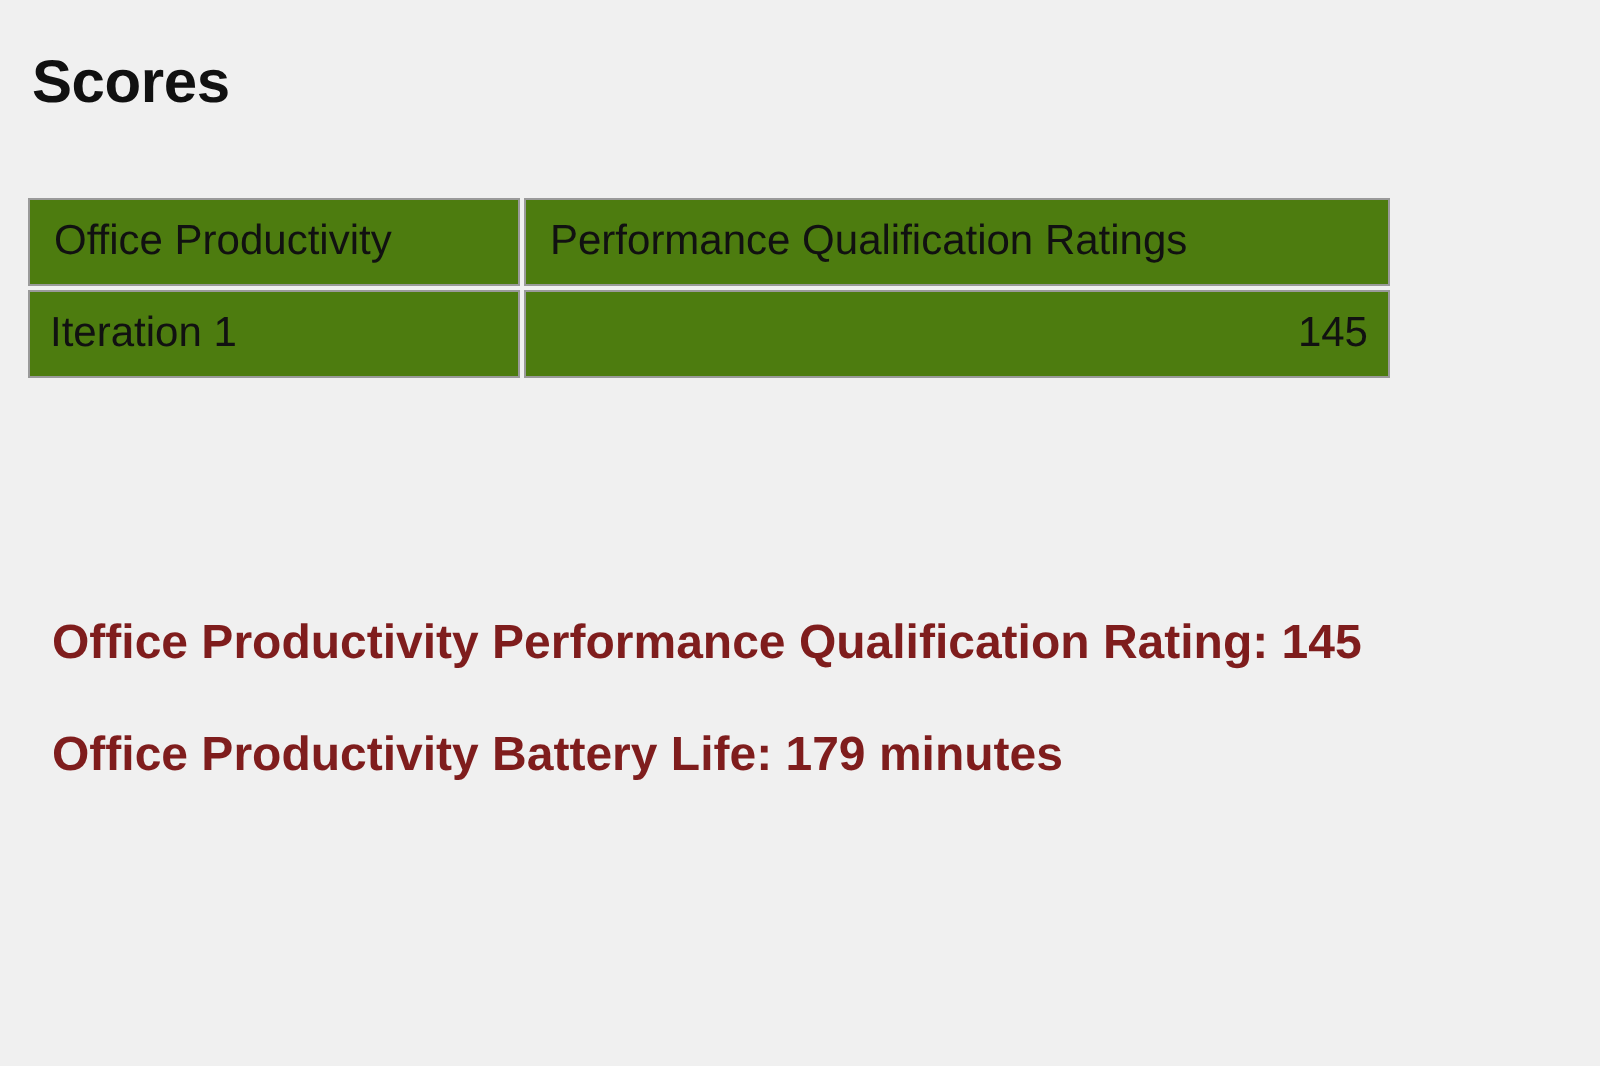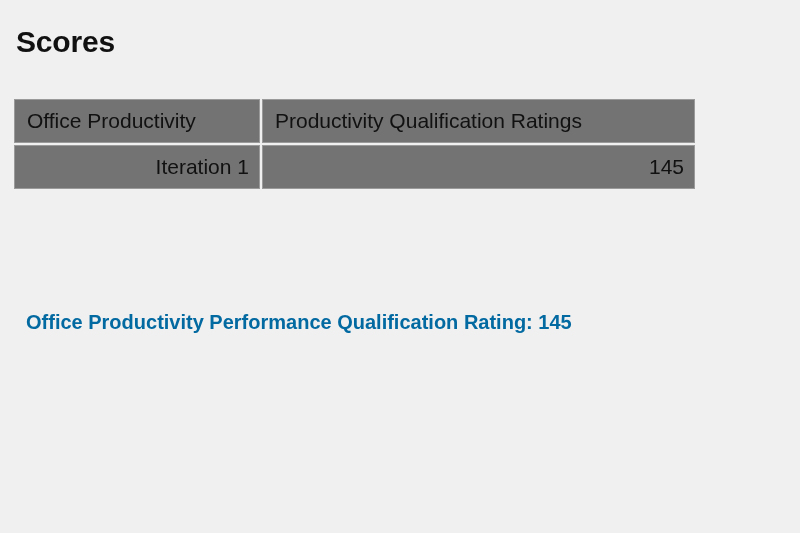--- a/index.html
+++ b/index.html
@@ -43,21 +43,21 @@
     left: 12px;
     top: 97px;
     border-collapse: separate;
     border-spacing: 2px;
     background: transparent;
   }
 
   .scores-table th,
   .scores-table td {
     border: 1px solid #9a9a9a;
-    background: #737373;
+    background: #4d7c0f;
     font-size: 21px;
     font-weight: normal;
     color: #111111;
     line-height: 24px;
     height: 30px;
     padding: 6px 10px;
     vertical-align: middle;
     white-space: nowrap;
   }
 
@@ -71,55 +71,56 @@
     text-align: right;
   }
 
   .scores-table thead th.col-label,
   .scores-table thead th.col-value {
     text-align: left;
     padding-left: 12px;
   }
 
   .scores-table tbody td.col-label {
-    text-align: right;
+    text-align: left;
     margin-top: 43px;
   }
 
   .summary {
     position: absolute;
     left: 26px;
-    font-size: 20px;
+    font-size: 24px;
     font-weight: bold;
-    color: #0369a1;
+    color: #7f1d1d;
     line-height: 24px;
     white-space: nowrap;
   }
 
   .summary-1 { top: 310px; }
   .summary-2 { top: 366px; }
 </style>
 </head>
 <body>
 
 <div class="page">
 
   <div class="page-title">Scores</div>
 
   <table class="scores-table">
     <thead>
       <tr>
         <th class="col-label">Office Productivity</th>
-        <th class="col-value">Productivity Qualification Ratings</th>
+        <th class="col-value">Performance Qualification Ratings</th>
       </tr>
     </thead>
     <tbody>
       <tr>
         <td class="col-label">Iteration 1</td>
         <td class="col-value">145</td>
       </tr>
     </tbody>
   </table>
 
   <div class="summary summary-1">Office Productivity Performance Qualification Rating: 145</div>
 
+  <div class="summary summary-2">Office Productivity Battery Life: 179 minutes</div>
 
 </div>
 
 </body></html>

